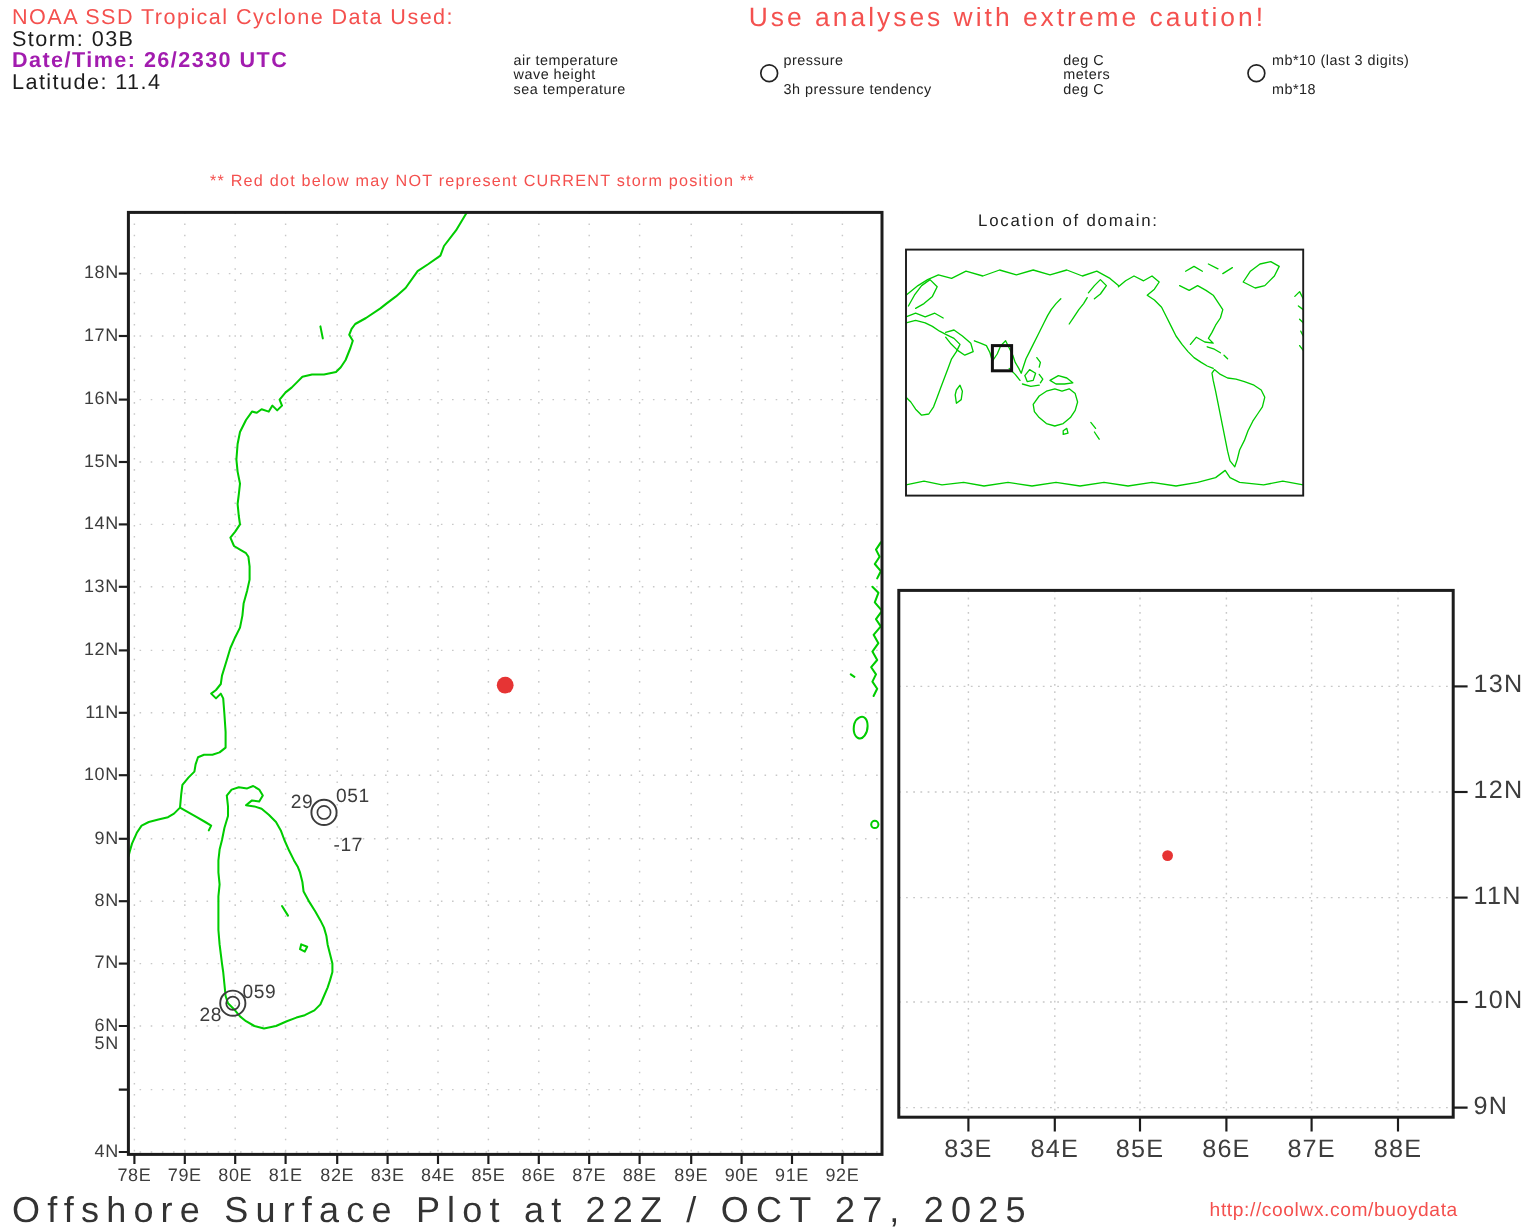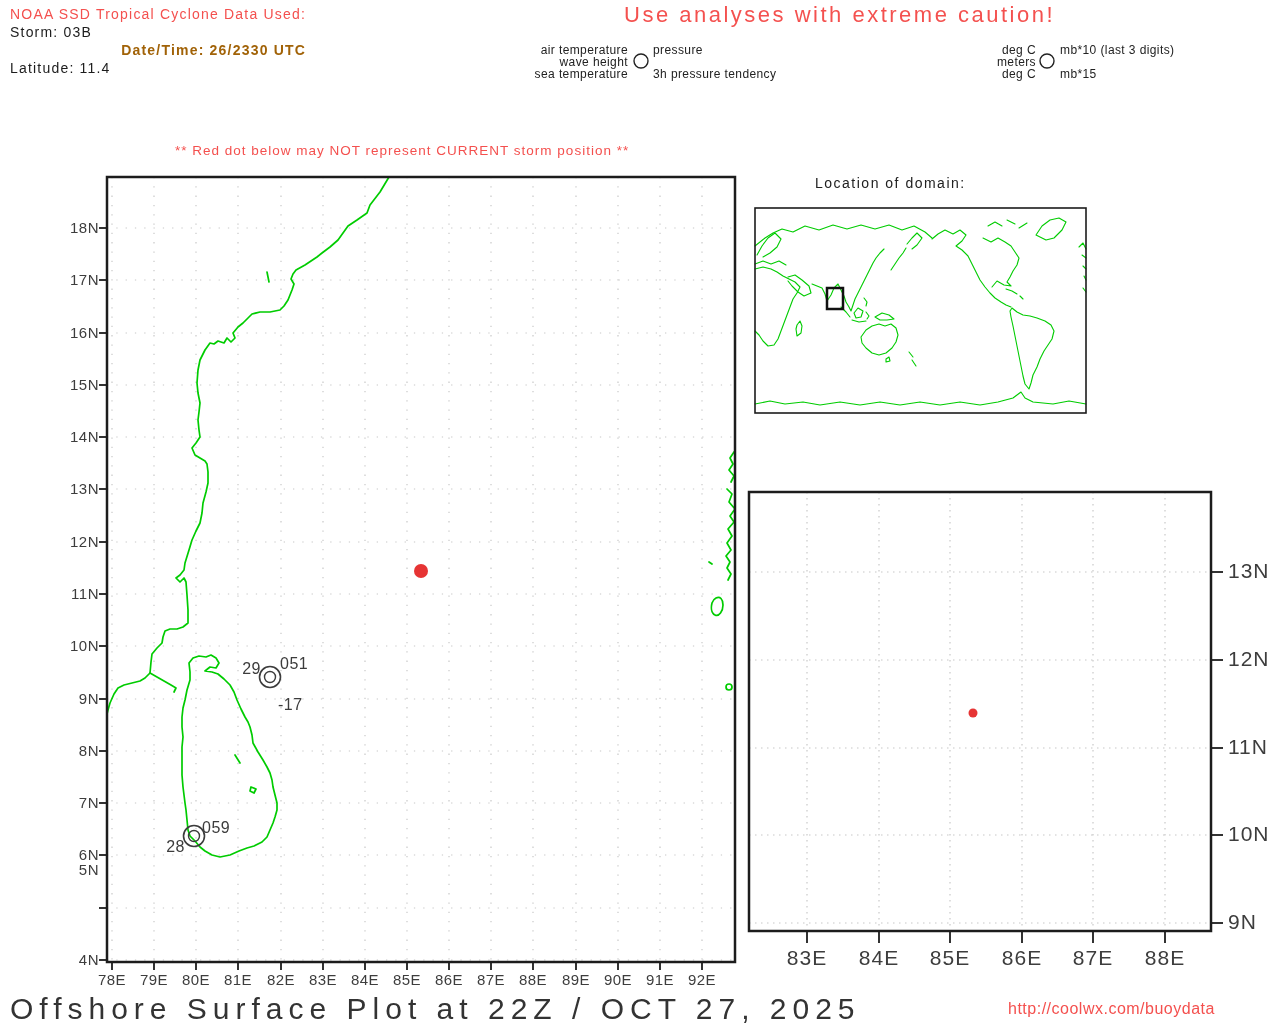--- a/index.html
+++ b/index.html
@@ -1,26 +1,26 @@
 <!DOCTYPE html>
 <html><head>
 <meta charset="utf-8">
 <style>
   html,body{margin:0;padding:0;background:#ffffff;}
   body{width:1280px;height:1024px;position:relative;overflow:hidden;
        font-family:"Liberation Sans",sans-serif;-webkit-font-smoothing:antialiased;}
   .abs{position:absolute;white-space:nowrap;}
   
-  .tc-info{left:10px;top:5px;font-size:14px;line-height:18px;letter-spacing:1.2px;color:#1c1c1c;}
+  .tc-info{left:10px;top:5px;font-size:18px;line-height:18px;letter-spacing:1.2px;color:#1c1c1c;}
   .tc-info .red{color:#f4504e;}
-  .tc-info .boldred{color:#a16207;font-weight:bold;text-align:right;}
+  .tc-info .boldred{color:#a21caf;font-weight:bold;}
   .caution-title{left:624px;top:2px;font-size:22px;letter-spacing:2.5px;color:#f4514f;}
   
   .leg{font-size:12px;letter-spacing:0.4px;color:#222;}
-  .leg-r{text-align:right;}
+  .leg-r{text-align:left;}
   .warning-line{left:175px;top:143px;font-size:13.5px;letter-spacing:1px;color:#f4504e;}
   .inset-title{left:815px;top:175px;font-size:14px;letter-spacing:1.5px;color:#212121;}
   
   .xt-main{font-size:15px;color:#3d3d3d;text-align:center;width:40px;letter-spacing:0.5px;}
   .yt-main{font-size:15px;color:#3d3d3d;text-align:right;width:44px;letter-spacing:0.5px;}
   .xt-zoom{font-size:21px;color:#3d3d3d;text-align:center;width:64px;letter-spacing:1px;}
   .yt-zoom{font-size:21px;color:#3d3d3d;text-align:left;width:60px;letter-spacing:1px;}
   
   .stn{font-size:16px;color:#3c3c3c;letter-spacing:0.5px;}
   .stn.ra{text-align:right;width:30px;}
@@ -192,21 +192,21 @@
 <div class="abs leg leg-r" style="left:428px;top:43px;width:200px;">air temperature</div>
 <div class="abs leg leg-r" style="left:428px;top:55px;width:200px;">wave height</div>
 <div class="abs leg leg-r" style="left:428px;top:67px;width:200px;">sea temperature</div>
 <div class="abs leg" style="left:653px;top:43px;">pressure</div>
 <div class="abs leg" style="left:653px;top:67px;">3h pressure tendency</div>
 
 <div class="abs leg leg-r" style="left:886px;top:43px;width:150px;">deg C</div>
 <div class="abs leg leg-r" style="left:886px;top:55px;width:150px;">meters</div>
 <div class="abs leg leg-r" style="left:886px;top:67px;width:150px;">deg C</div>
 <div class="abs leg" style="left:1060px;top:43px;">mb*10 (last 3 digits)</div>
-<div class="abs leg" style="left:1060px;top:67px;">mb*15</div>
+<div class="abs leg" style="left:1060px;top:67px;">mb*18</div>
 
 <div class="abs warning-line">** Red dot below may NOT represent CURRENT storm position **</div>
 
 <div class="abs inset-title">Location of domain:</div>
 
 <div class="abs stn ra" style="left:231px;top:660px;">29</div>
 <div class="abs stn" style="left:280px;top:655px;">051</div>
 <div class="abs stn" style="left:278px;top:696px;">-17</div>
 
 <div class="abs stn ra" style="left:155px;top:838px;">28</div>

